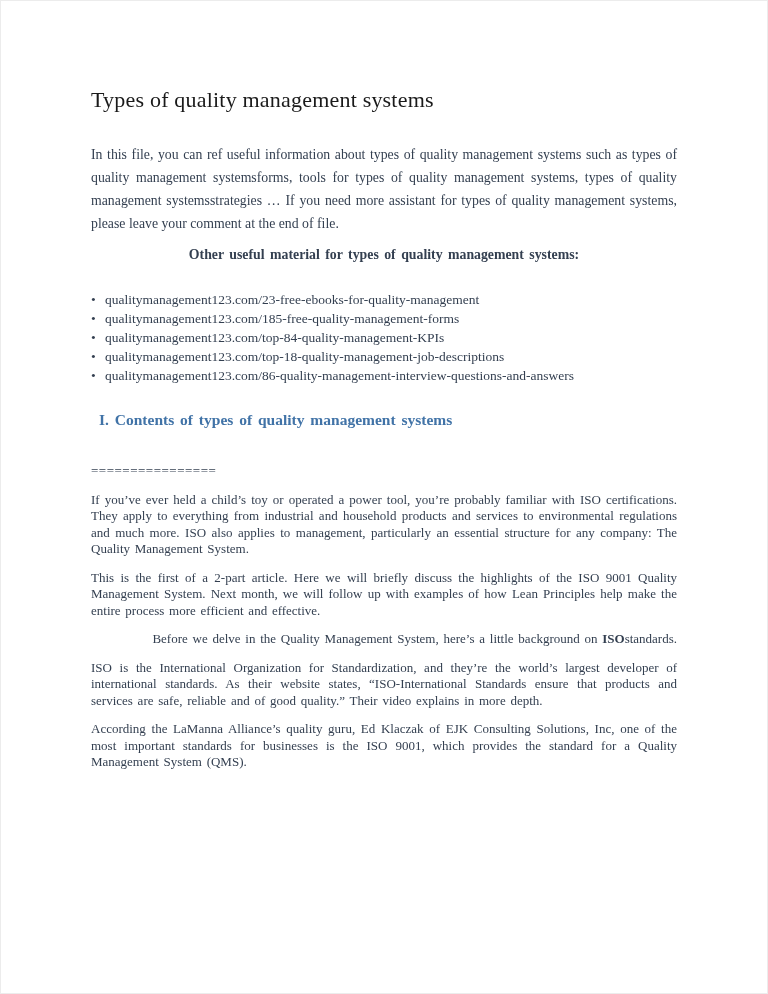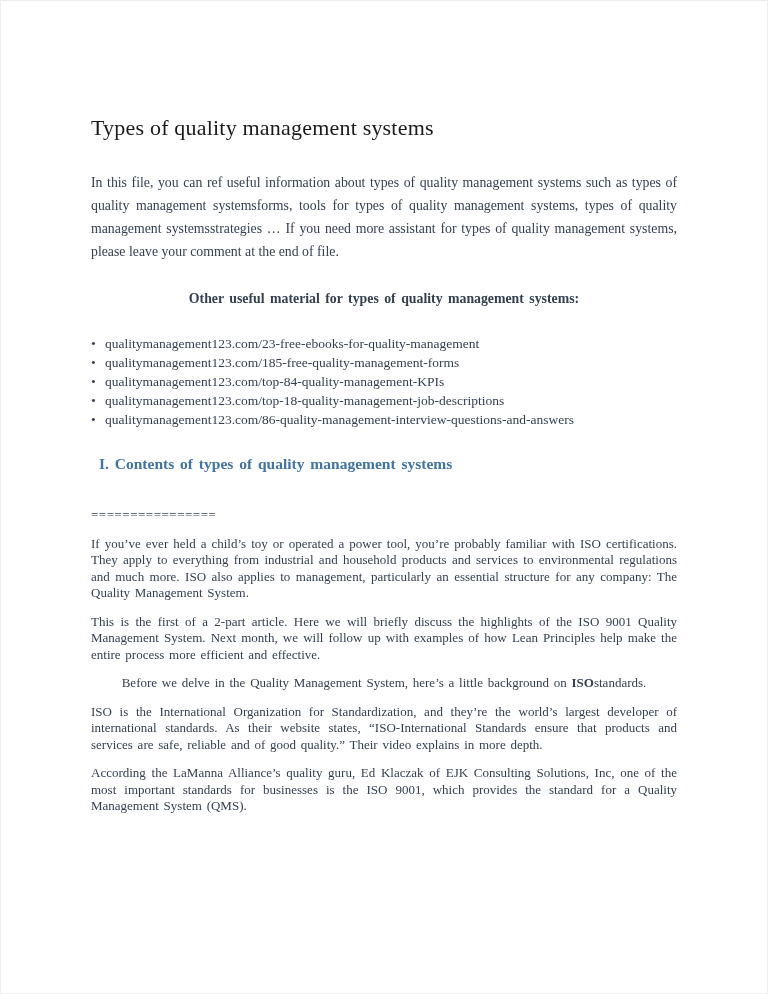--- a/index.html
+++ b/index.html
@@ -6,37 +6,37 @@
   html, body {
     margin: 0;
     padding: 0;
     background: #ffffff;
   }
   .page {
     width: 768px;
     min-height: 994px;
     background: #ffffff;
     border: 1px solid #ececec;
-    padding: 114px 90px 40px 90px;
+    padding: 86px 90px 40px 90px;
     font-family: "Liberation Serif", "DejaVu Serif", serif;
     color: #333f50;
   }
   .doc-title {
     font-family: "Liberation Serif", serif;
     font-size: 22px;
     font-weight: 400;
     color: #1a1a1a;
     margin: 0 0 30px 0;
     letter-spacing: 0.2px;
   }
   .body-lg {
     font-size: 13.8px;
     line-height: 23px;
     text-align: justify;
-    margin: 0 0 24px 0;
+    margin: 0 0 8px 0;
   }
   .bold-heading {
     font-weight: 700;
     text-align: center;
     margin: 0 0 24px 0;
     word-spacing: 2px;
   }
   .bullets {
     margin: 0 0 18px 0;
   }
@@ -62,21 +62,21 @@
     letter-spacing: 0.5px;
   }
   .body-sm {
     font-size: 13px;
     line-height: 16.5px;
     text-align: justify;
     margin: 0 0 12px 0;
     word-spacing: 1.5px;
   }
   .body-sm.no-justify {
-    text-align: center;
+    text-align: right;
   }
   .bold {
     font-weight: 700;
   }
 </style>
 </head>
 <body>
 
 <div class="page">
 

